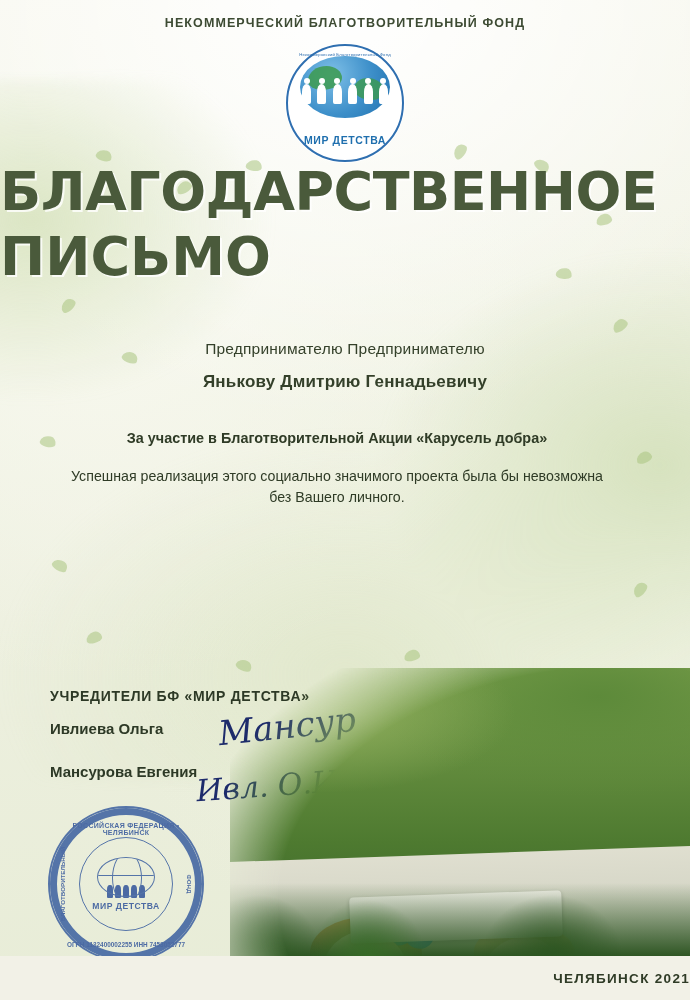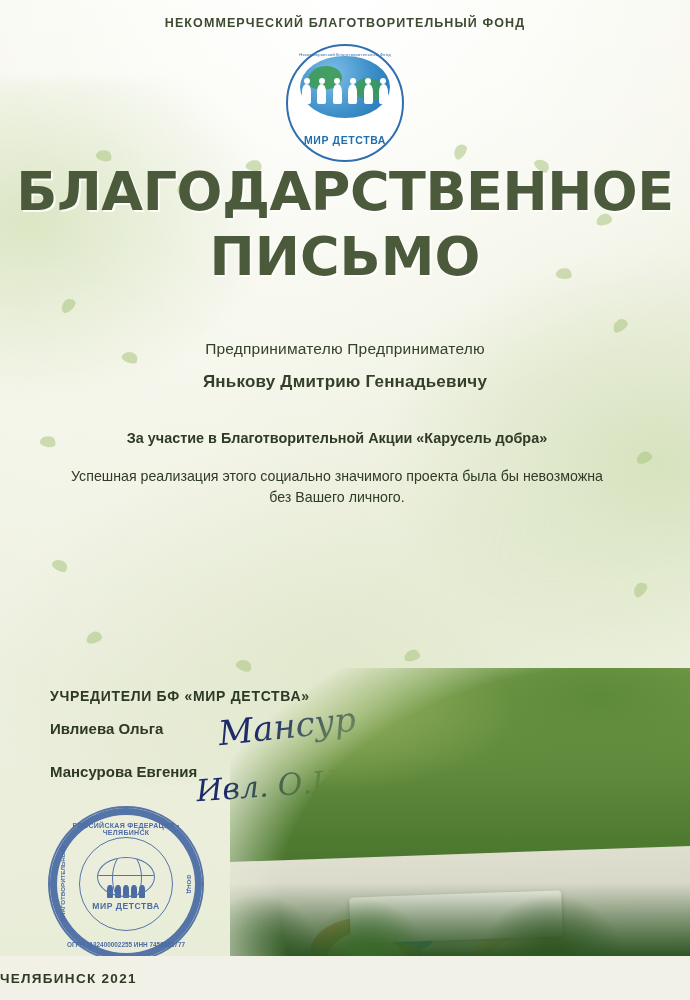--- a/index.html
+++ b/index.html
@@ -155,21 +155,21 @@
     color: #2f6fb0;
     letter-spacing: .2px;
   }
 
   
   .heading {
     position: absolute;
     top: 166px;
     left: 0;
     width: 100%;
-    text-align: center;
+    text-align: left;
     line-height: 0.98;
     color: #4a5a3b;
     font-family: "DejaVu Sans", sans-serif;
     font-weight: bold;
   }
   .heading .l1 {
     display: block;
     font-size: 54px;
     letter-spacing: -0.5px;
     text-shadow: 2px 2px 0 rgba(255,255,255,0.8);
@@ -435,21 +435,21 @@
       radial-gradient(ellipse 22% 120% at 70% 100%, #2c5521 0%, rgba(44,85,33,0) 70%),
       linear-gradient(0deg, #2b5320 0%, rgba(43,83,32,0) 100%);
   }
 
   
   .footer {
     position: absolute;
     bottom: 14px;
     left: 0;
     width: 100%;
-    text-align: left;
+    text-align: right;
     font-size: 13.5px;
     font-weight: bold;
     letter-spacing: 1.3px;
     color: #2f3b26;
   }
   .footer-band {
     position: absolute;
     left: 0;
     bottom: 0;
     width: 100%;

